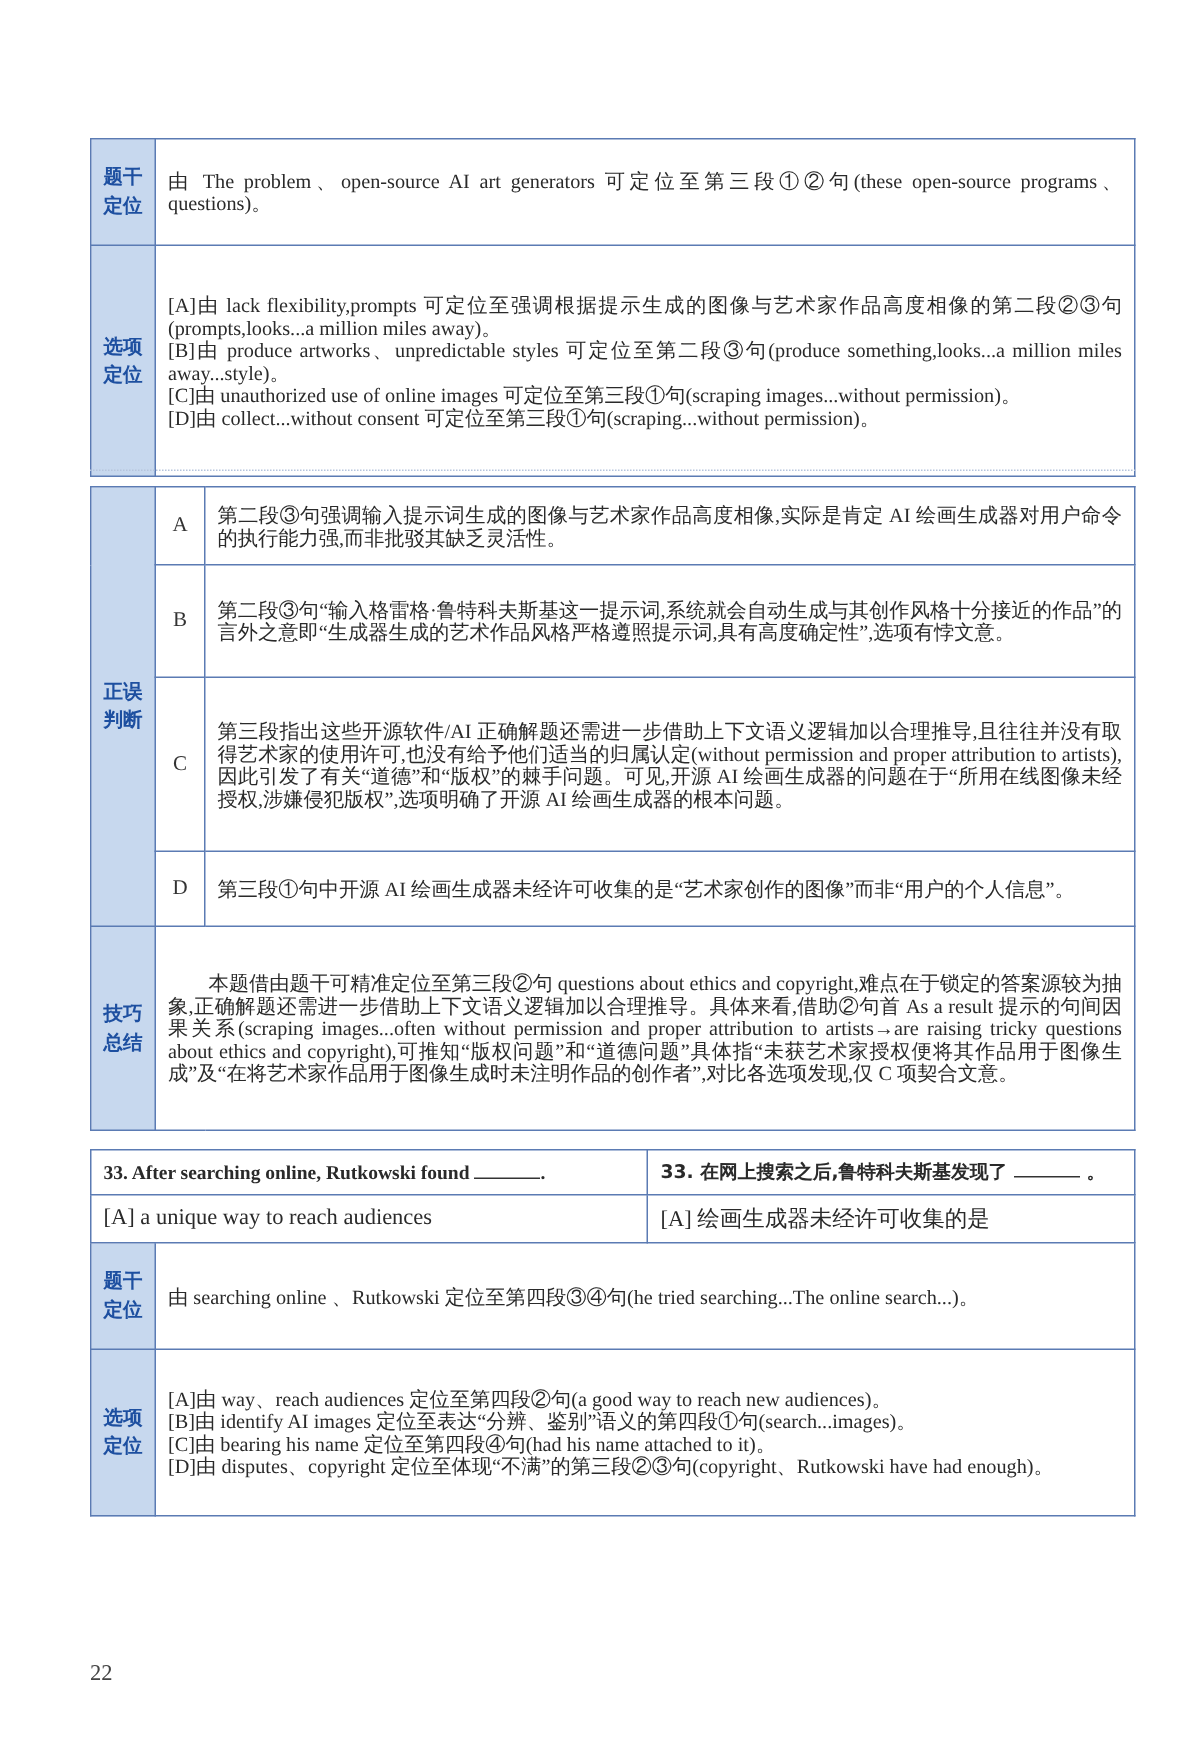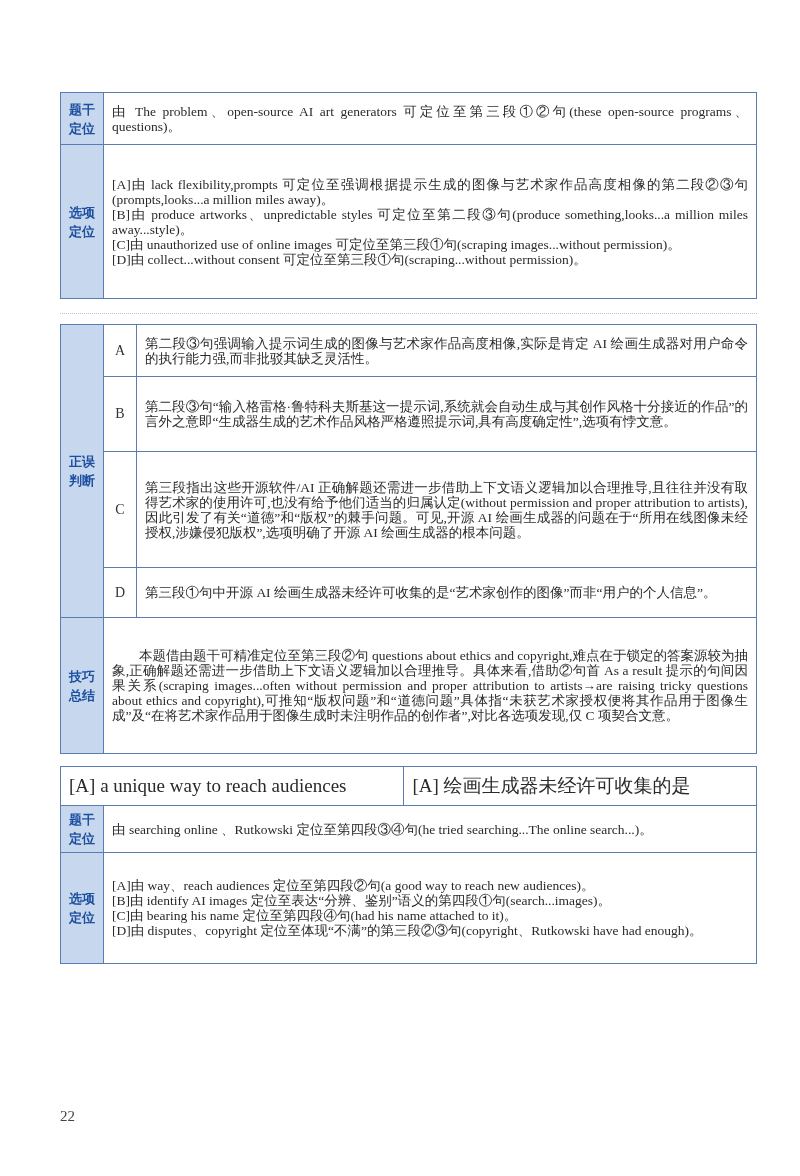--- a/index.html
+++ b/index.html
@@ -18,31 +18,31 @@
   .tbl {
     position: absolute; left: 60px; width: 697px;
     border: 1.5px solid #3d5e9a;
     border-collapse: collapse;
     background: #fff;
   }
   .tbl td { border: 1px solid #5b7bb3; vertical-align: middle; }
   .lbl {
     width: 43px; background: #c7d8ee;
     color: #1d4fa0; font-family: "DejaVu Sans", sans-serif; font-weight: bold;
-    font-size: 13px; line-height: 19px; text-align: center; padding: 4px 2px;
+    font-size: 13px; line-height: 19px; text-align: center; padding: 16px 2px;
   }
   .txt { padding: 4px 8px; line-height: 15px; text-align: justify; }
   .letter { width: 33px; text-align: center; font-size: 14px; color: #333; }
   .indent { text-indent: 2em; }
   .dots {
     position: absolute; left: 60px; top: 313px; width: 697px; height: 0;
     border-top: 1.5px dotted #b5c4dc;
   }
   .q-head { font-weight: bold; font-size: 13px; padding: 6px 8px; }
-  .q-cell { padding: 6px 8px; font-size: 19px; height: 32px; }
+  .q-cell { padding: 6px 8px; font-size: 15px; height: 32px; }
   .blank { display: inline-block; width: 44px; border-bottom: 1px solid #333; height: 12px; vertical-align: baseline; }
   .pagenum { position: absolute; left: 60px; top: 1108px; font-size: 15px; color: #444; }
 </style>
 </head>
 <body>
 
 <div class="cont-label">续表</div>
 
 <table class="tbl" style="top:92px;">
   <tbody>
@@ -97,20 +97,31 @@
       <div>技巧</div>
       <div>总结</div>
     </td>
     <td class="txt indent" colspan="2">本题借由题干可精准定位至第三段②句 questions about ethics and copyright,难点在于锁定的答案源较为抽象,正确解题还需进一步借助上下文语义逻辑加以合理推导。具体来看,借助②句首 As a result 提示的句间因果关系(scraping images...often without permission and proper attribution to artists→are raising tricky questions about ethics and copyright),可推知“版权问题”和“道德问题”具体指“未获艺术家授权便将其作品用于图像生成”及“在将艺术家作品用于图像生成时未注明作品的创作者”,对比各选项发现,仅 C 项契合文意。</td>
   </tr>
 </tbody>
   </table>
 
 <table class="tbl" style="top:766px;">
   <tbody>
+      <tr>
+    <td class="q-head" colspan="2" style="width:360px; font-family:'Liberation Serif',serif;">
+      <span>33. After searching online, Rutkowski found</span>
+      <span class="blank"></span><span>.</span>
+    </td>
+    <td class="q-head" style="font-family:'DejaVu Sans',sans-serif; font-size:12.5px;">
+      <span>33. 在网上搜索之后,鲁特科夫斯基发现了</span>
+      <span class="blank"></span>
+      <span>。</span>
+    </td>
+  </tr>
   <tr>
     <td class="q-cell" colspan="2">[A] a unique way to reach audiences</td>
     <td class="q-cell">[A] 绘画生成器未经许可收集的是</td>
   </tr>
   <tr>
     <td class="lbl" style="height:47px;">
       <div>题干</div>
       <div>定位</div>
     </td>
     <td class="txt" colspan="2">由 searching online 、Rutkowski 定位至第四段③④句(he tried searching...The online search...)。</td>

